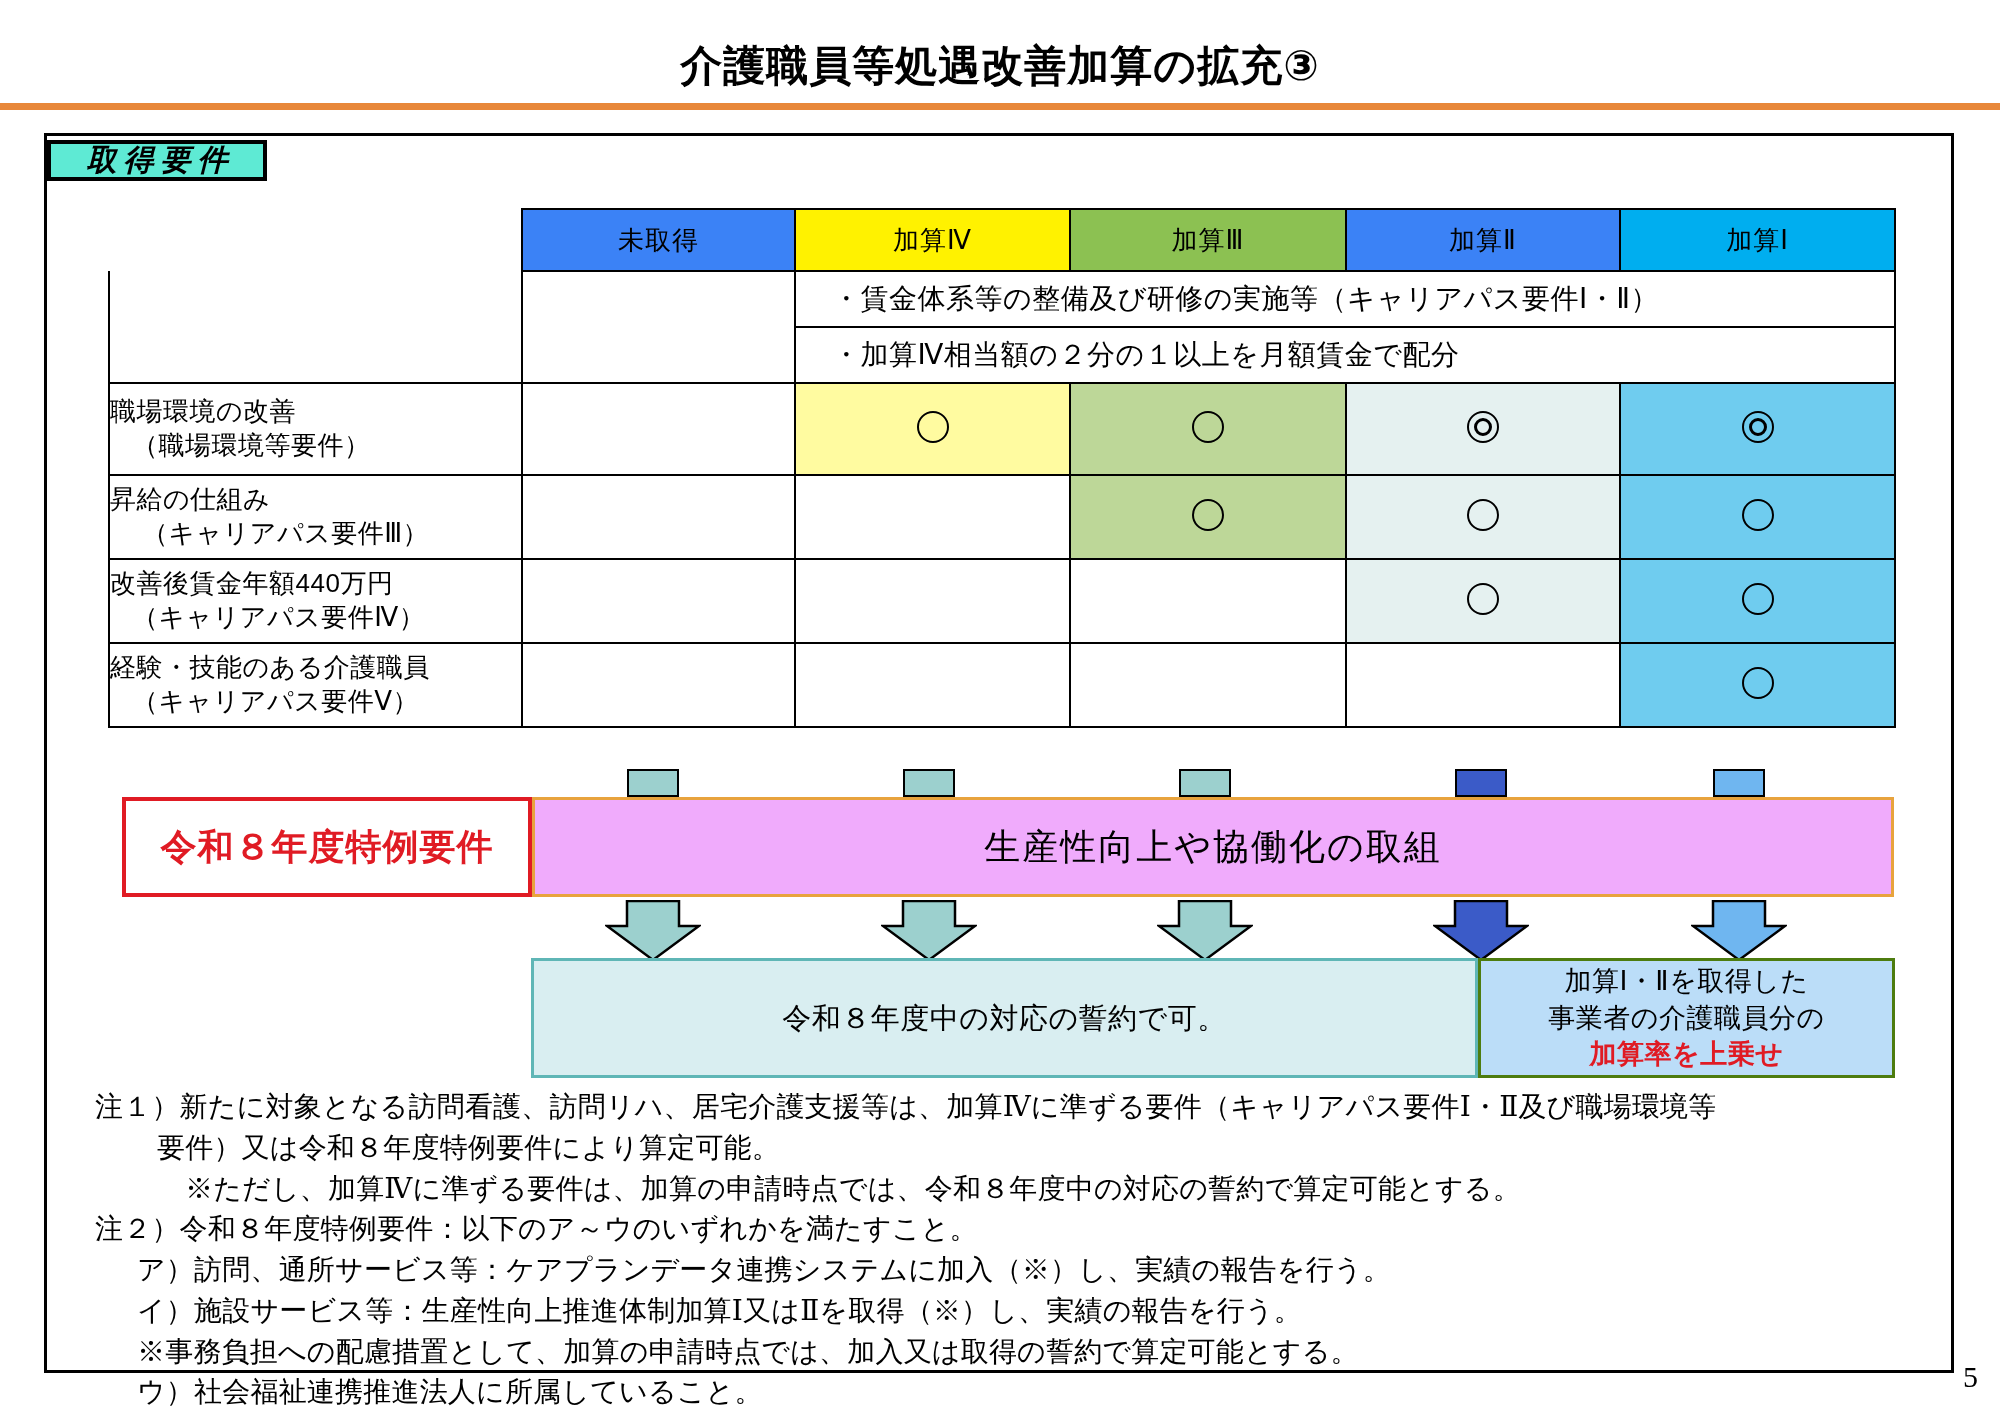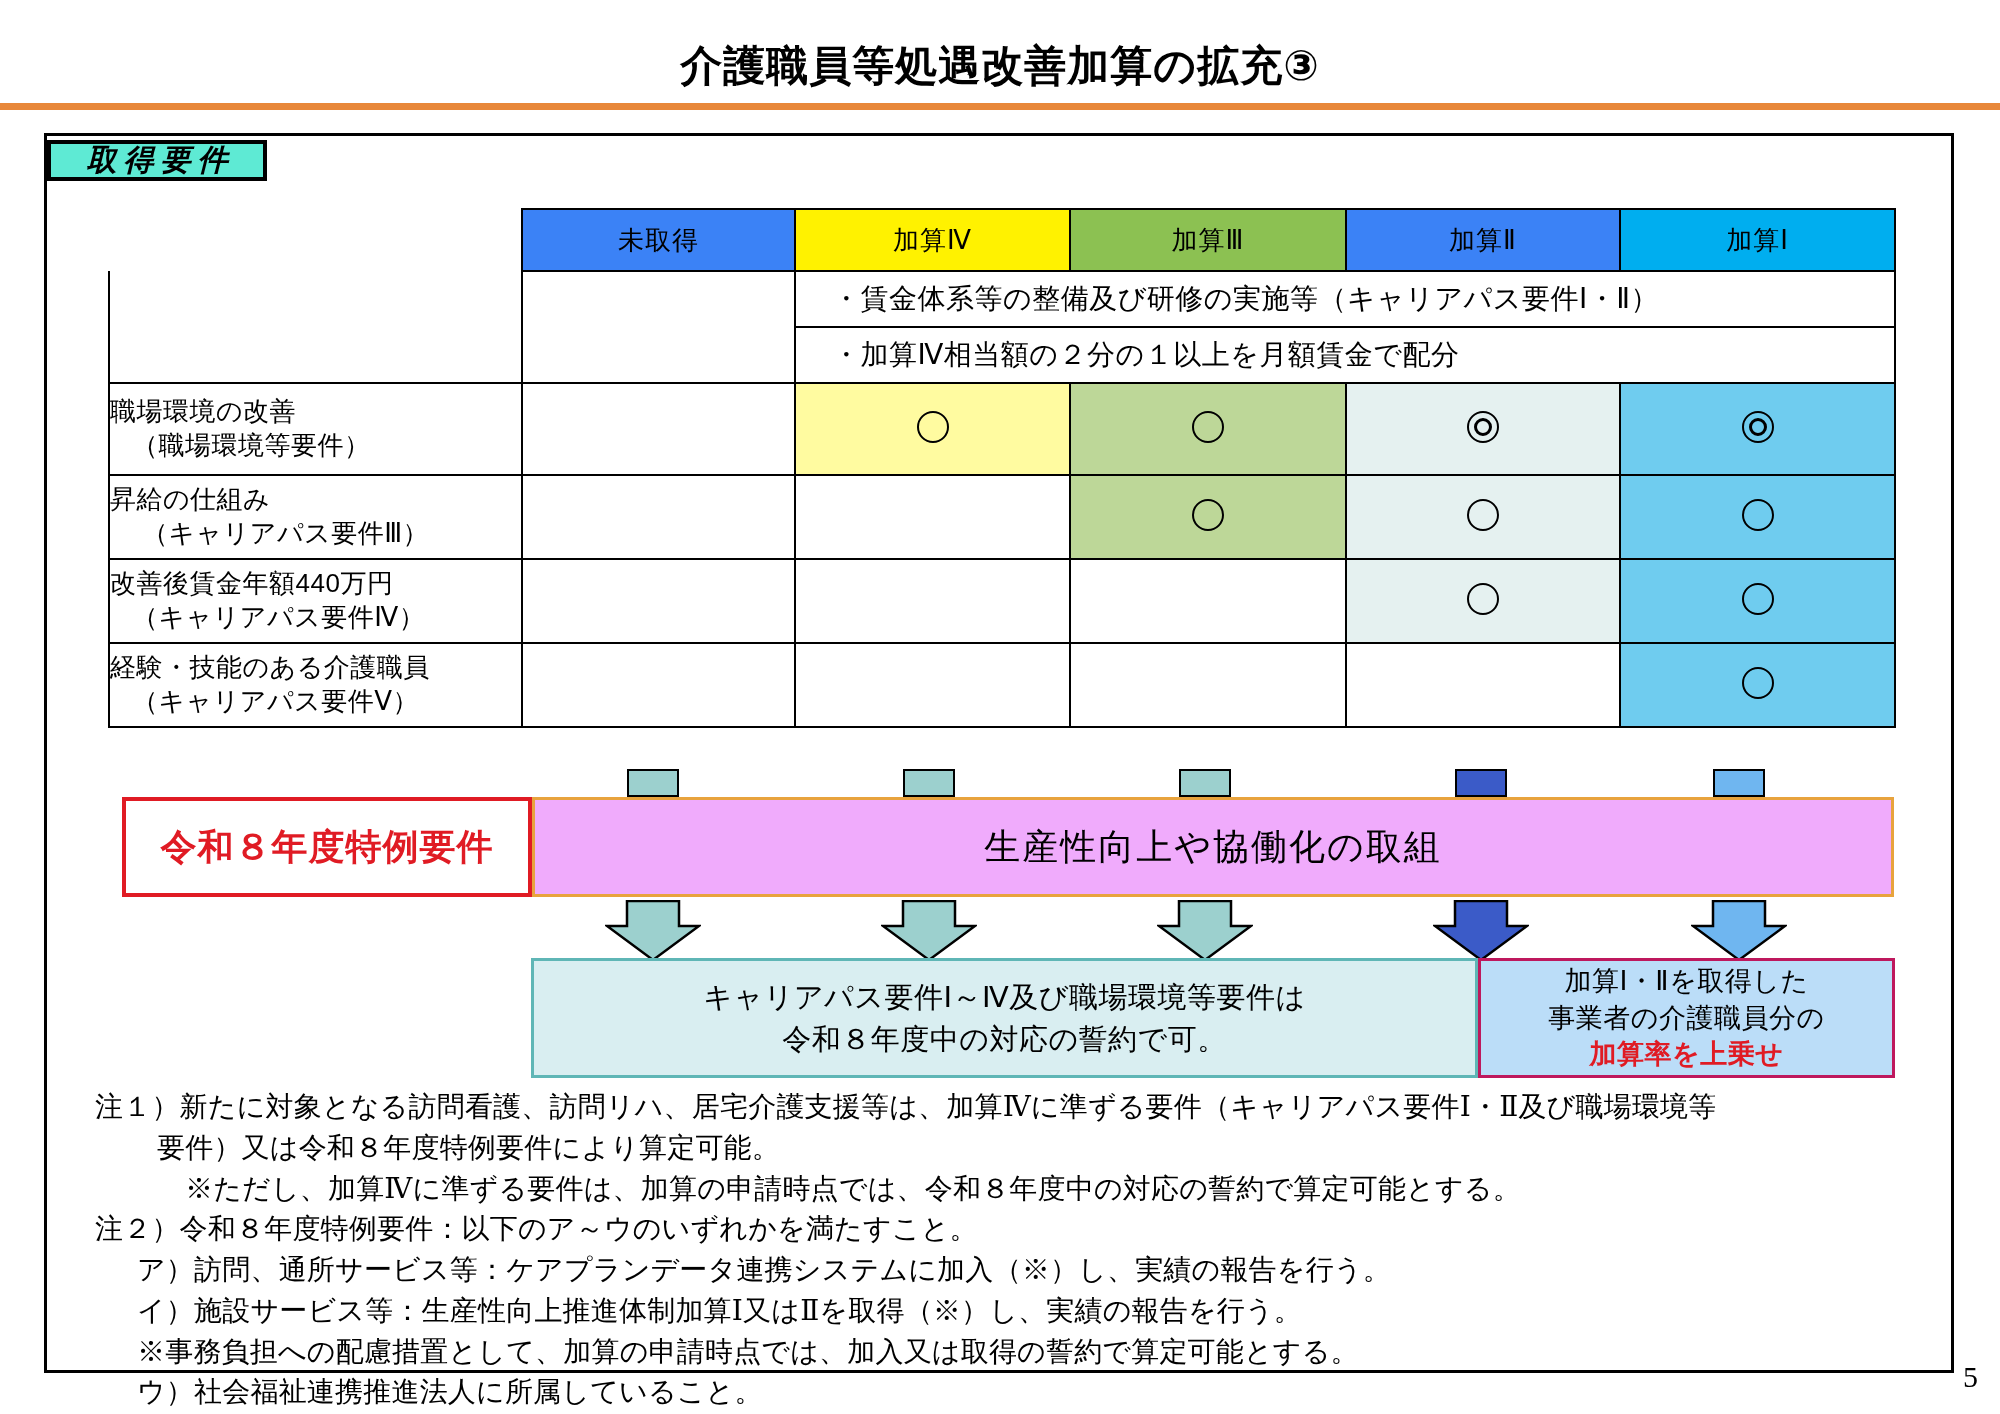--- a/index.html
+++ b/index.html
@@ -229,21 +229,21 @@
     line-height: 1.45;
     letter-spacing: 0.5px;
   }
   .res-right {
     position: absolute;
     left: 1478px;
     top: 958px;
     width: 417px;
     height: 120px;
     background: #BBDDF8;
-    border: 3px solid #be185d;
+    border: 3px solid #4d7c0f;
     box-sizing: border-box;
     display: flex;
     align-items: center;
     justify-content: center;
     text-align: center;
     font-size: 27px;
     line-height: 1.35;
     letter-spacing: 0.5px;
   }
   .res-right .hl {
@@ -420,21 +420,20 @@
       </svg>
   </div>
   <div class="arrow" style="left:1691px; top:900px;">
     <svg width="96" height="62" viewBox="0 0 96 62">
         <polygon points="22,1 74,1 74,26 94,26 48,60 2,26 22,26" fill="#6FB6F0" stroke="#000" stroke-width="2.5"></polygon>
       </svg>
   </div>
 
   <div class="res-left">
     <div>
-      <div>キャリアパス要件Ⅰ～Ⅳ及び職場環境等要件は</div>
       <div>令和８年度中の対応の誓約で可。</div>
     </div>
   </div>
 
   <div class="res-right">
     <div>
       <div>加算Ⅰ・Ⅱを取得した</div>
       <div>事業者の介護職員分の</div>
       <div class="hl">加算率を上乗せ</div>
     </div>

